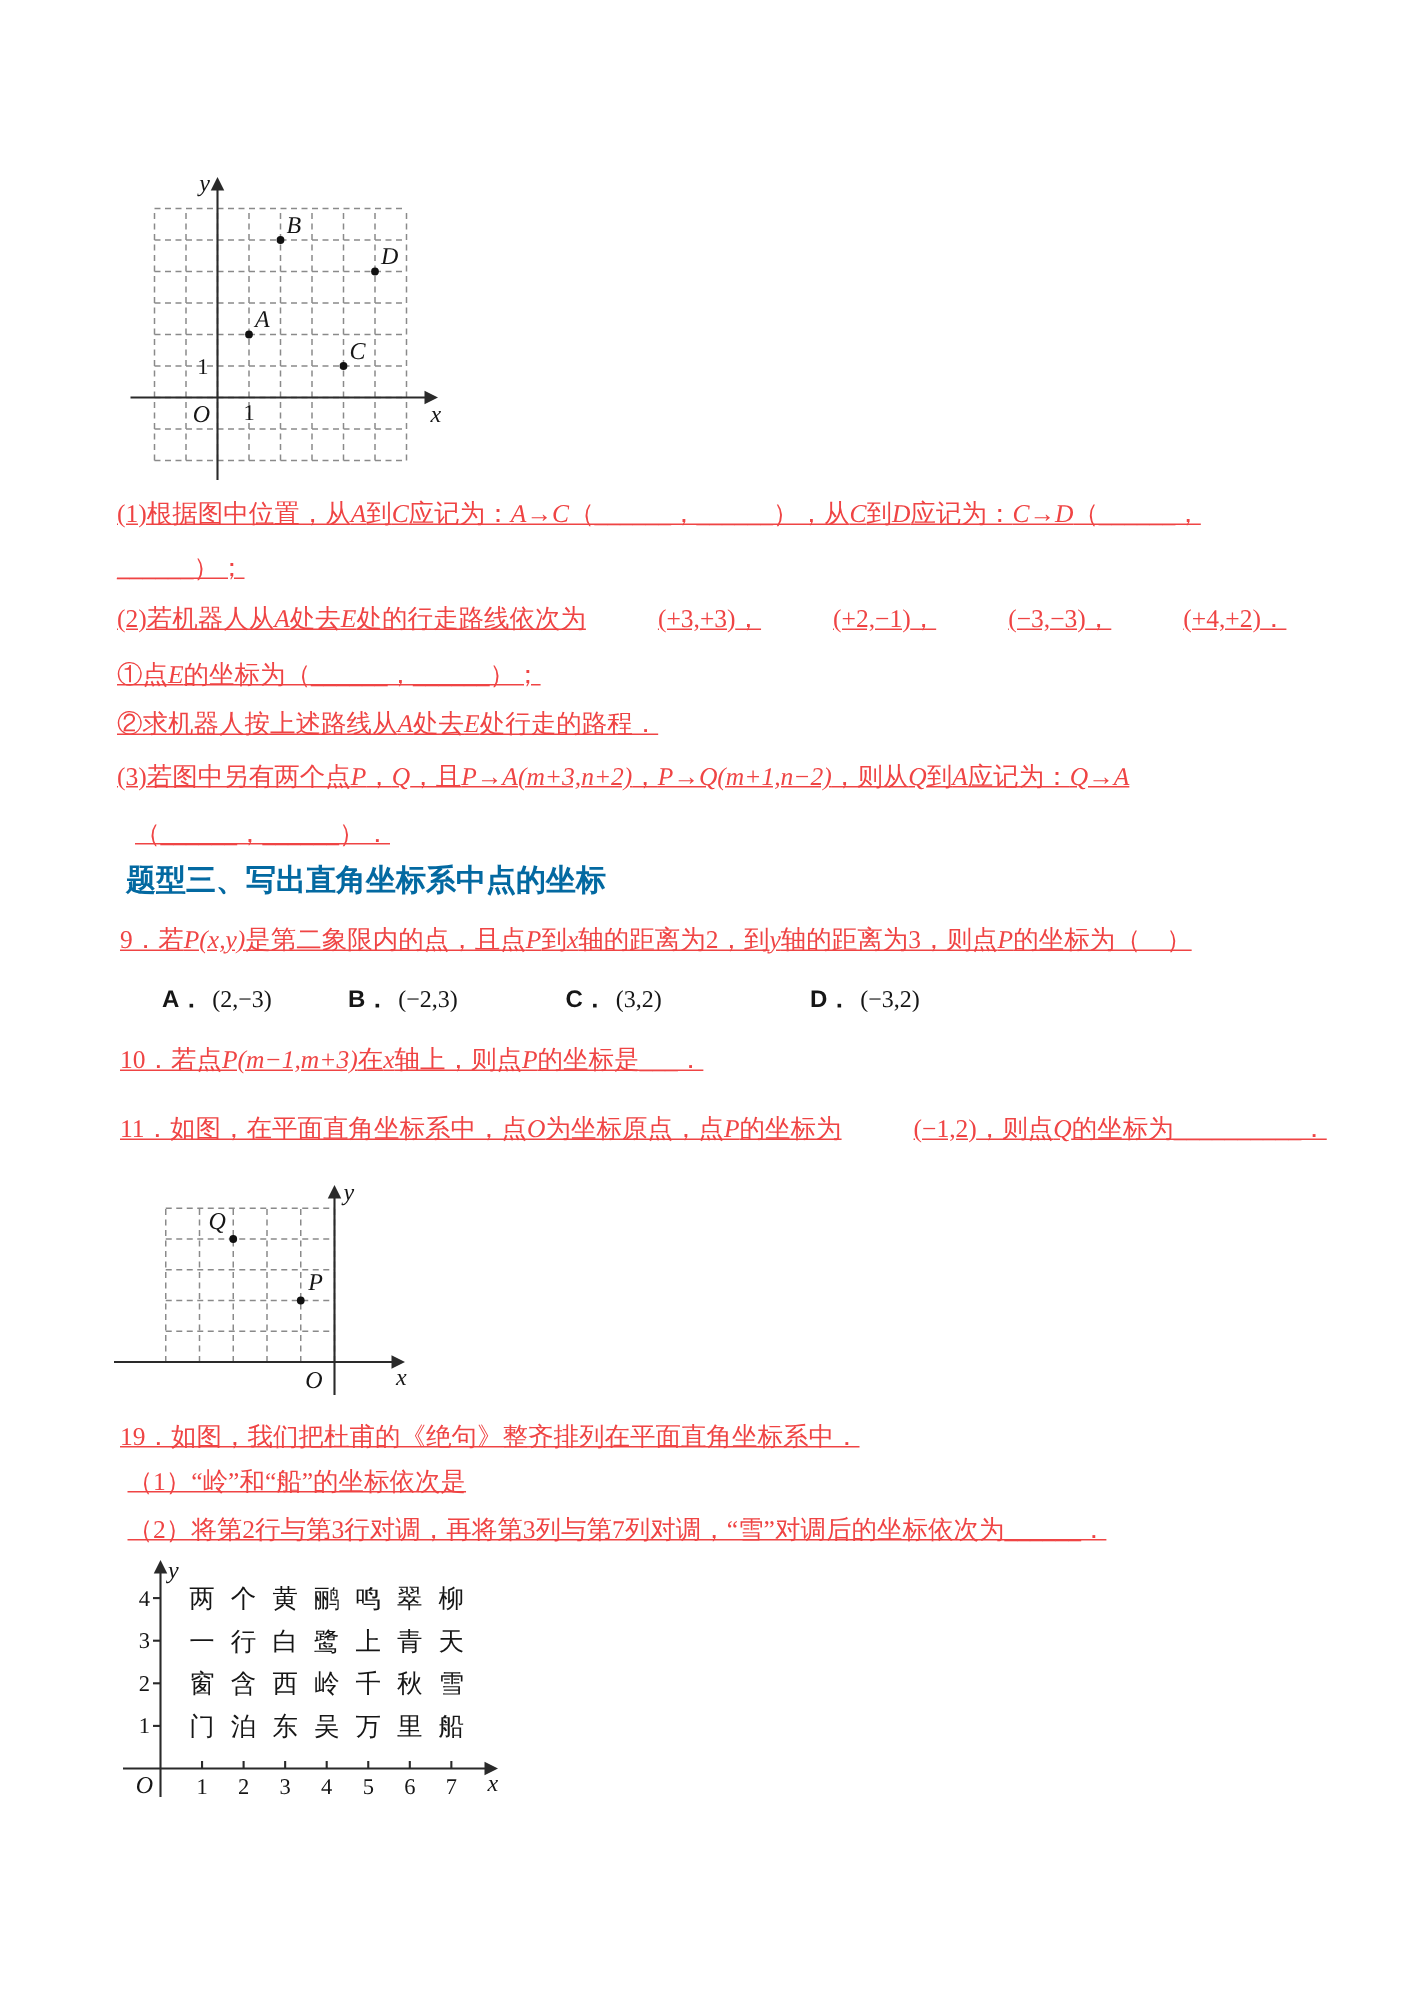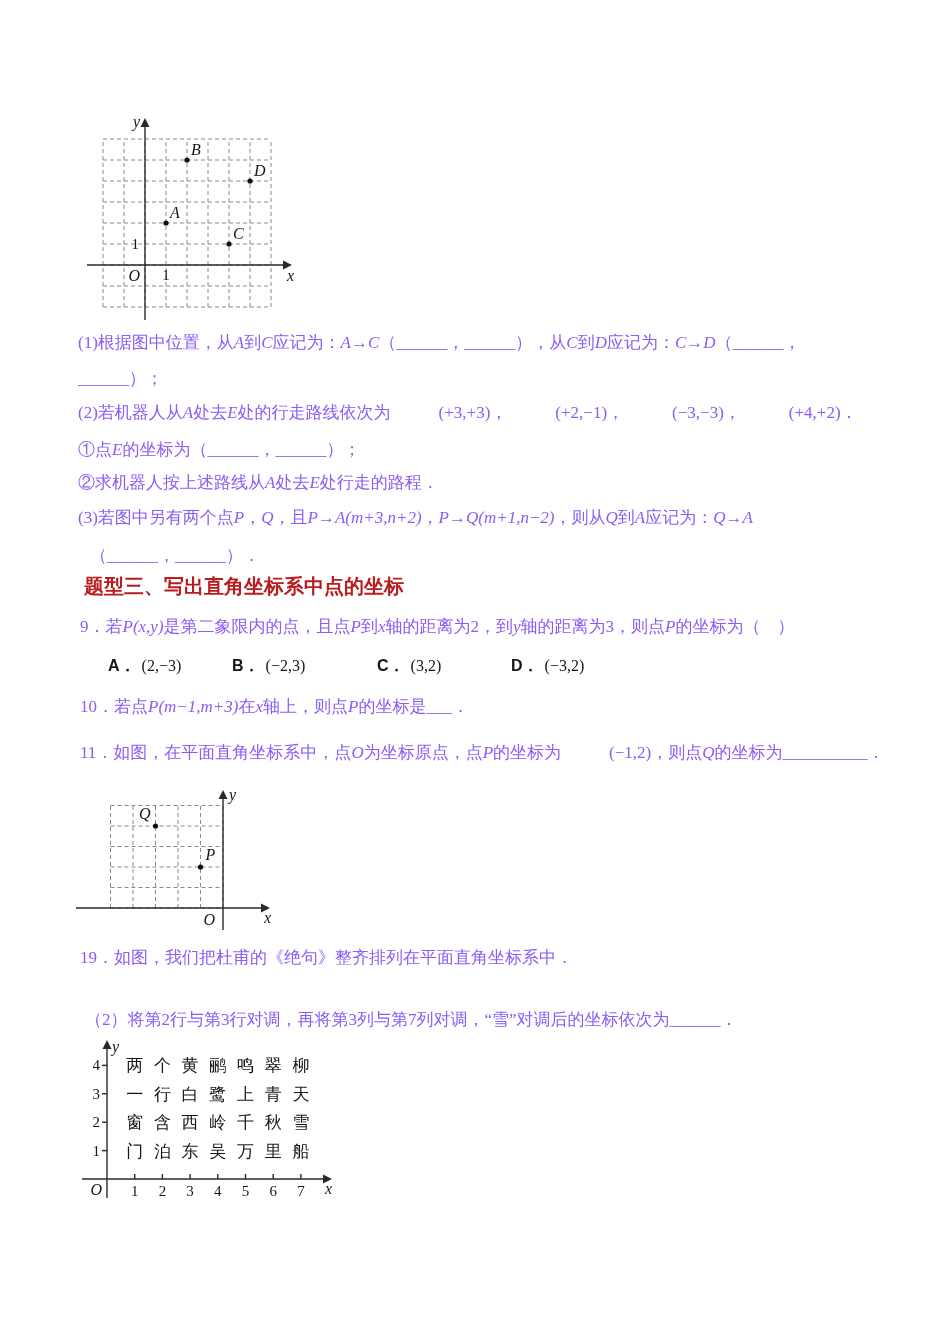--- a/index.html
+++ b/index.html
@@ -1,18 +1,18 @@
 <!DOCTYPE html>
 <html><head>
 <meta charset="utf-8">
 <style>
   html,body{margin:0;padding:0;background:#ffffff;}
   .page{position:relative;width:950px;height:1344px;background:#ffffff;overflow:hidden;
         color:#161616;font-family:"Liberation Serif",serif;}
-  .line{position:absolute;white-space:nowrap;font-size:17px;line-height:24px;color:#8b5cf6;}
+  .line{position:absolute;white-space:nowrap;font-size:17px;line-height:24px;color:#ef4444;text-decoration:underline;}
   .seg-n{font-family:"Liberation Serif",serif;font-style:normal;}
   .seg-m{font-family:"Liberation Serif",serif;font-style:italic;}
   .seg-t{font-family:"Liberation Serif",serif;font-style:normal;margin-left:48px;}
   .heading{position:absolute;left:84px;top:573px;font-size:20px;font-weight:bold;
            font-family:"Liberation Sans",sans-serif;white-space:nowrap;}
   
   #Lp1a{top:331px;left:78px}
   #Lp1b{top:367px;left:78px}
   #Lp2{top:401px;left:78px}
   #Lp2s1{top:438px;left:78px}
@@ -24,21 +24,21 @@
   #Lq11{top:741px;left:80px}
   #Lq12{top:946px;left:80px}
   #Lq12p1{top:976px;left:85px}
   #Lq12p2{top:1008px;left:85px}
   
   .options{position:absolute;top:656px;left:0;width:950px;height:28px;}
   .opt{position:absolute;font-size:16px;white-space:nowrap;}
   .opt:nth-child(1){left:108px}
   .opt:nth-child(2){left:232px}
   .opt:nth-child(3){left:377px}
-  .opt:nth-child(4){left:511px}
+  .opt:nth-child(4){left:540px}
   .opt .lab{font-family:"Liberation Sans",sans-serif;font-weight:600;margin-right:6px;}
   .opt .val{font-family:"Liberation Serif",serif;}
   
   #fig1{position:absolute;left:80px;top:105px}
   #fig2{position:absolute;left:74px;top:782px}
   #fig3{position:absolute;left:78px;top:1036px}
   .dash{stroke:#8a8a8a;stroke-width:1;stroke-dasharray:4 3;fill:none;}
   .axis{stroke:#2a2a2a;stroke-width:1.4;fill:none;}
   .ah{fill:#2a2a2a;stroke:none;}
   .pt{fill:#111111;stroke:none;}
@@ -90,21 +90,21 @@
     </svg>
 
   <div class="line" id="Lp1a"><span class="seg-n">(1)根据图中位置，从</span><span class="seg-m">A</span><span class="seg-n">到</span><span class="seg-m">C</span><span class="seg-n">应记为：</span><span class="seg-m">A→C</span><span class="seg-n">（______，______），从</span><span class="seg-m">C</span><span class="seg-n">到</span><span class="seg-m">D</span><span class="seg-n">应记为：</span><span class="seg-m">C→D</span><span class="seg-n">（______，</span></div>
   <div class="line" id="Lp1b"><span class="seg-n">______）；</span></div>
   <div class="line" id="Lp2"><span class="seg-n">(2)若机器人从</span><span class="seg-m">A</span><span class="seg-n">处去</span><span class="seg-m">E</span><span class="seg-n">处的行走路线依次为</span><span class="seg-t">(+3,+3)</span><span class="seg-n">，</span><span class="seg-t">(+2,−1)</span><span class="seg-n">，</span><span class="seg-t">(−3,−3)</span><span class="seg-n">，</span><span class="seg-t">(+4,+2)</span><span class="seg-n">．</span></div>
   <div class="line" id="Lp2s2"><span class="seg-n">②求机器人按上述路线从</span><span class="seg-m">A</span><span class="seg-n">处去</span><span class="seg-m">E</span><span class="seg-n">处行走的路程．</span></div>
   <div class="line" id="Lp2s1"><span class="seg-n">①点</span><span class="seg-m">E</span><span class="seg-n">的坐标为（______，______）；</span></div>
   <div class="line" id="Lp3a"><span class="seg-n">(3)若图中另有两个点</span><span class="seg-m">P</span><span class="seg-n">，</span><span class="seg-m">Q</span><span class="seg-n">，且</span><span class="seg-m">P→A</span><span class="seg-m">(m+3,n+2)</span><span class="seg-n">，</span><span class="seg-m">P→Q(m+1,n−2)</span><span class="seg-n">，则从</span><span class="seg-m">Q</span><span class="seg-n">到</span><span class="seg-m">A</span><span class="seg-n">应记为：</span><span class="seg-m">Q→A</span></div>
   <div class="line" id="Lp3b"><span class="seg-n">（______，______）．</span></div>
 
-  <div class="heading" style="color: #b91c1c;">题型三、写出直角坐标系中点的坐标</div>
+  <div class="heading" style="color: #0369a1;">题型三、写出直角坐标系中点的坐标</div>
 
   <div class="line" id="Lq9"><span class="seg-n">9．若</span><span class="seg-m">P(x,y)</span><span class="seg-n">是第二象限内的点，且点</span><span class="seg-m">P</span><span class="seg-n">到</span><span class="seg-m">x</span><span class="seg-n">轴的距离为2，到</span><span class="seg-m">y</span><span class="seg-n">轴的距离为3，则点</span><span class="seg-m">P</span><span class="seg-n">的坐标为（　）</span></div>
 
   <div class="options">
     <span class="opt">
       <span class="lab">A．</span><span class="val">(2,−3)</span>
     </span>
     <span class="opt">
       <span class="lab">B．</span><span class="val">(−2,3)</span>
     </span>
@@ -139,20 +139,21 @@
       <circle cx="81.5" cy="44" r="2.6" class="pt"></circle>
       <text x="76.5" y="37" text-anchor="end" class="ptlab">Q</text>
       <circle cx="126.5" cy="85" r="2.6" class="pt"></circle>
       <text x="131.5" y="78" text-anchor="start" class="ptlab">P</text>
       <text x="141" y="143" text-anchor="end" class="ptlab">O</text>
       <text x="190" y="141" text-anchor="start" class="ptlab">x</text>
       <text x="155" y="18" text-anchor="start" class="ptlab">y</text>
     </svg>
 
   <div class="line" id="Lq12"><span class="seg-n">19．如图，我们把杜甫的《绝句》整齐排列在平面直角坐标系中．</span></div>
+  <div class="line" id="Lq12p1"><span class="seg-n">（1）“岭”和“船”的坐标依次是</span></div>
   <div class="line" id="Lq12p2"><span class="seg-n">（2）将第2行与第3行对调，再将第3列与第7列对调，“雪”对调后的坐标依次为______．</span></div>
 
   <svg id="fig3" width="270" height="172">
       <line x1="4" y1="143" x2="246" y2="143" class="axis"></line>
       <polygon points="254,143 245,138.5 245,147.5" class="ah"></polygon>
       <line x1="29" y1="12" x2="29" y2="162" class="axis"></line>
       <polygon points="29,4 24.5,13 33.5,13" class="ah"></polygon>
       <line x1="56.7" y1="143" x2="56.7" y2="138" class="axis"></line>
       <text x="56.7" y="160" text-anchor="middle" class="ticklab">1</text>
       <line x1="84.4" y1="143" x2="84.4" y2="138" class="axis"></line>

